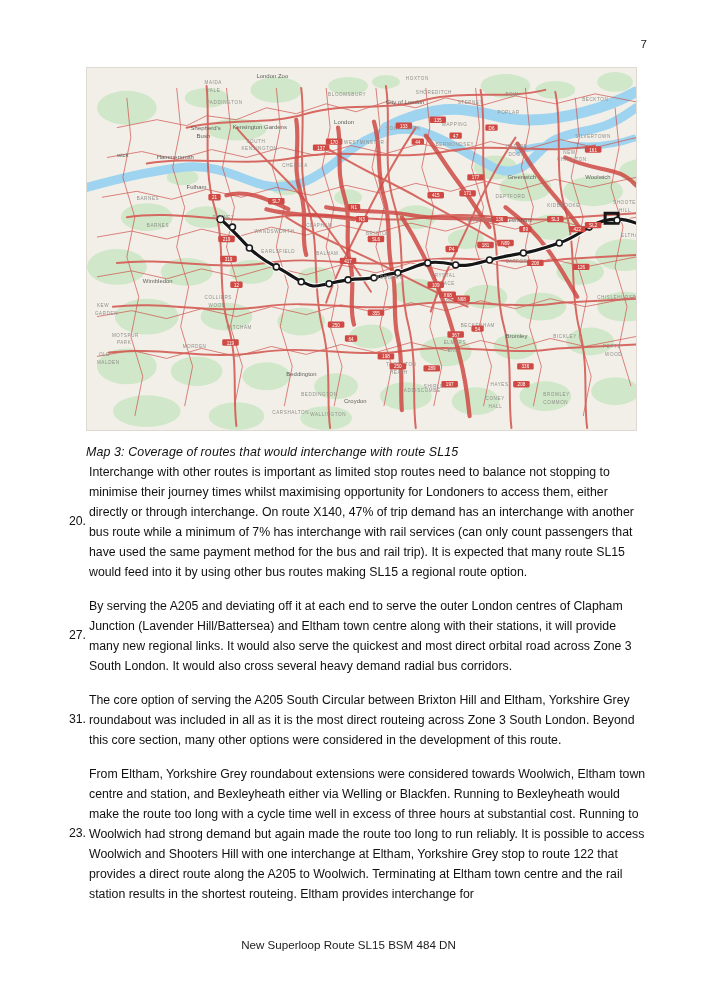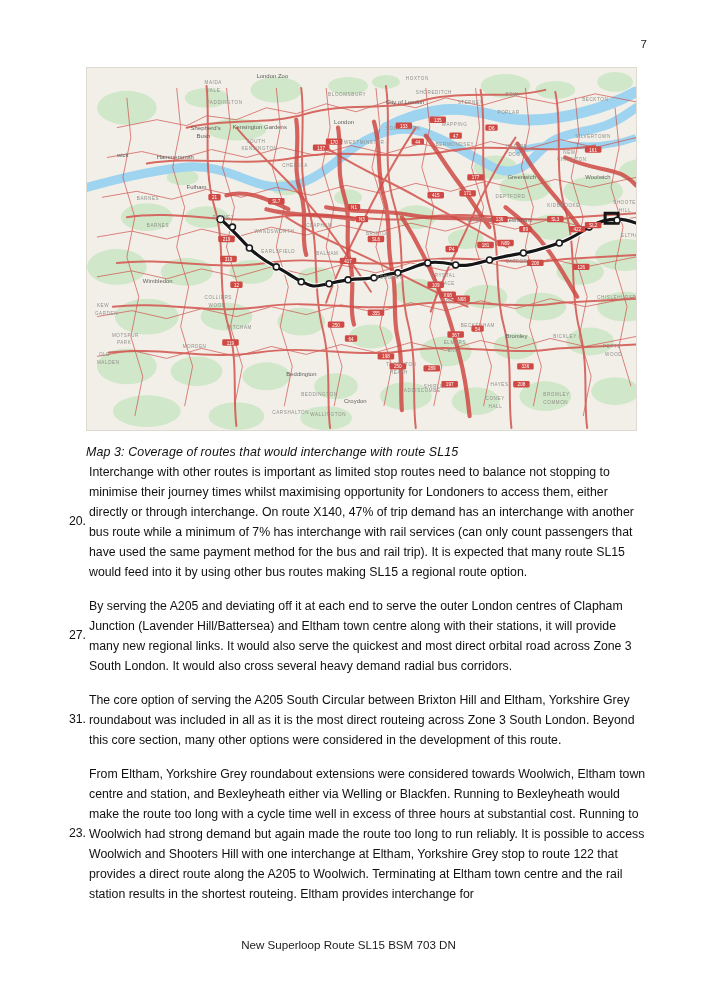--- a/index.html
+++ b/index.html
@@ -579,14 +579,14 @@
     <div class="para-num">31.</div>
     <div class="para-text">The core option of serving the A205 South Circular between Brixton Hill and Eltham, Yorkshire Grey roundabout was included in all as it is the most direct routeing across Zone 3 South London. Beyond this core section, many other options were considered in the development of this route.</div>
   </div>
   <div class="para">
     <div class="para-num">23.</div>
     <div class="para-text">From Eltham, Yorkshire Grey roundabout extensions were considered towards Woolwich, Eltham town centre and station, and Bexleyheath either via Welling or Blackfen. Running to Bexleyheath would make the route too long with a cycle time well in excess of three hours at substantial cost. Running to Woolwich had strong demand but again made the route too long to run reliably. It is possible to access Woolwich and Shooters Hill with one interchange at Eltham, Yorkshire Grey stop to route 122 that provides a direct route along the A205 to Woolwich. Terminating at Eltham town centre and the rail station results in the shortest routeing. Eltham provides interchange for</div>
   </div>
 </div>
 
 <div class="footer">
-  <span class="footer-inner">New Superloop Route SL15 BSM 703 DN</span>
+  <span class="footer-inner">New Superloop Route SL15 BSM 484 DN</span>
 </div>
 
 </body></html>

